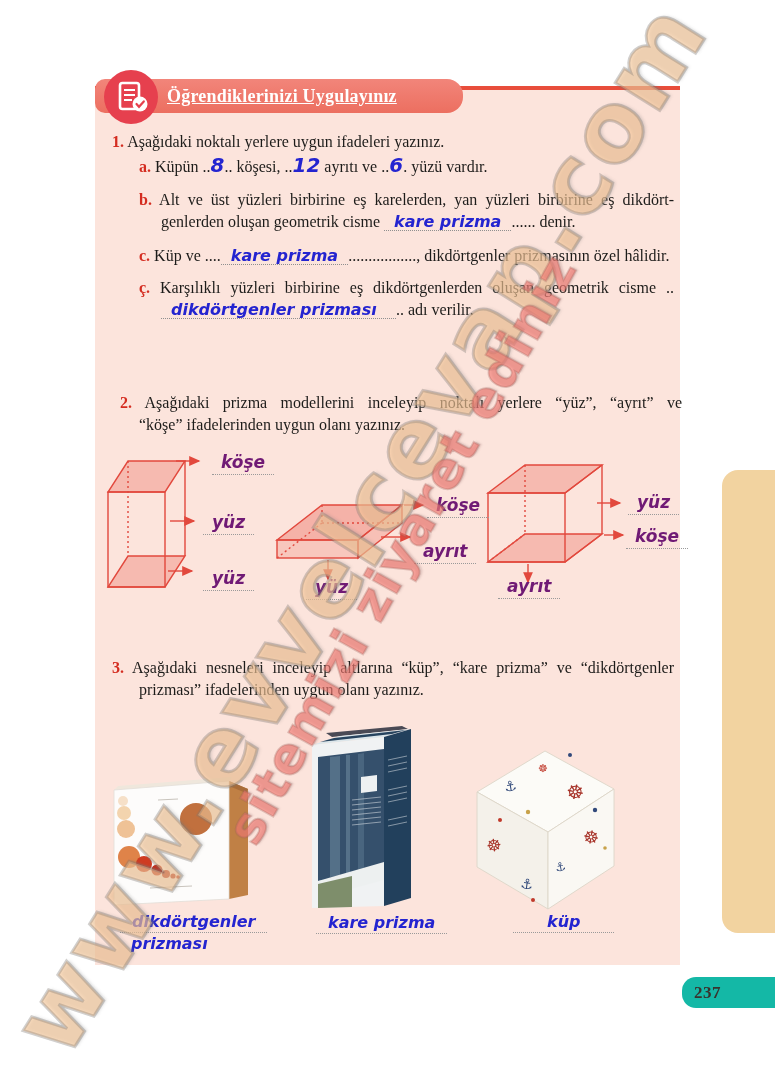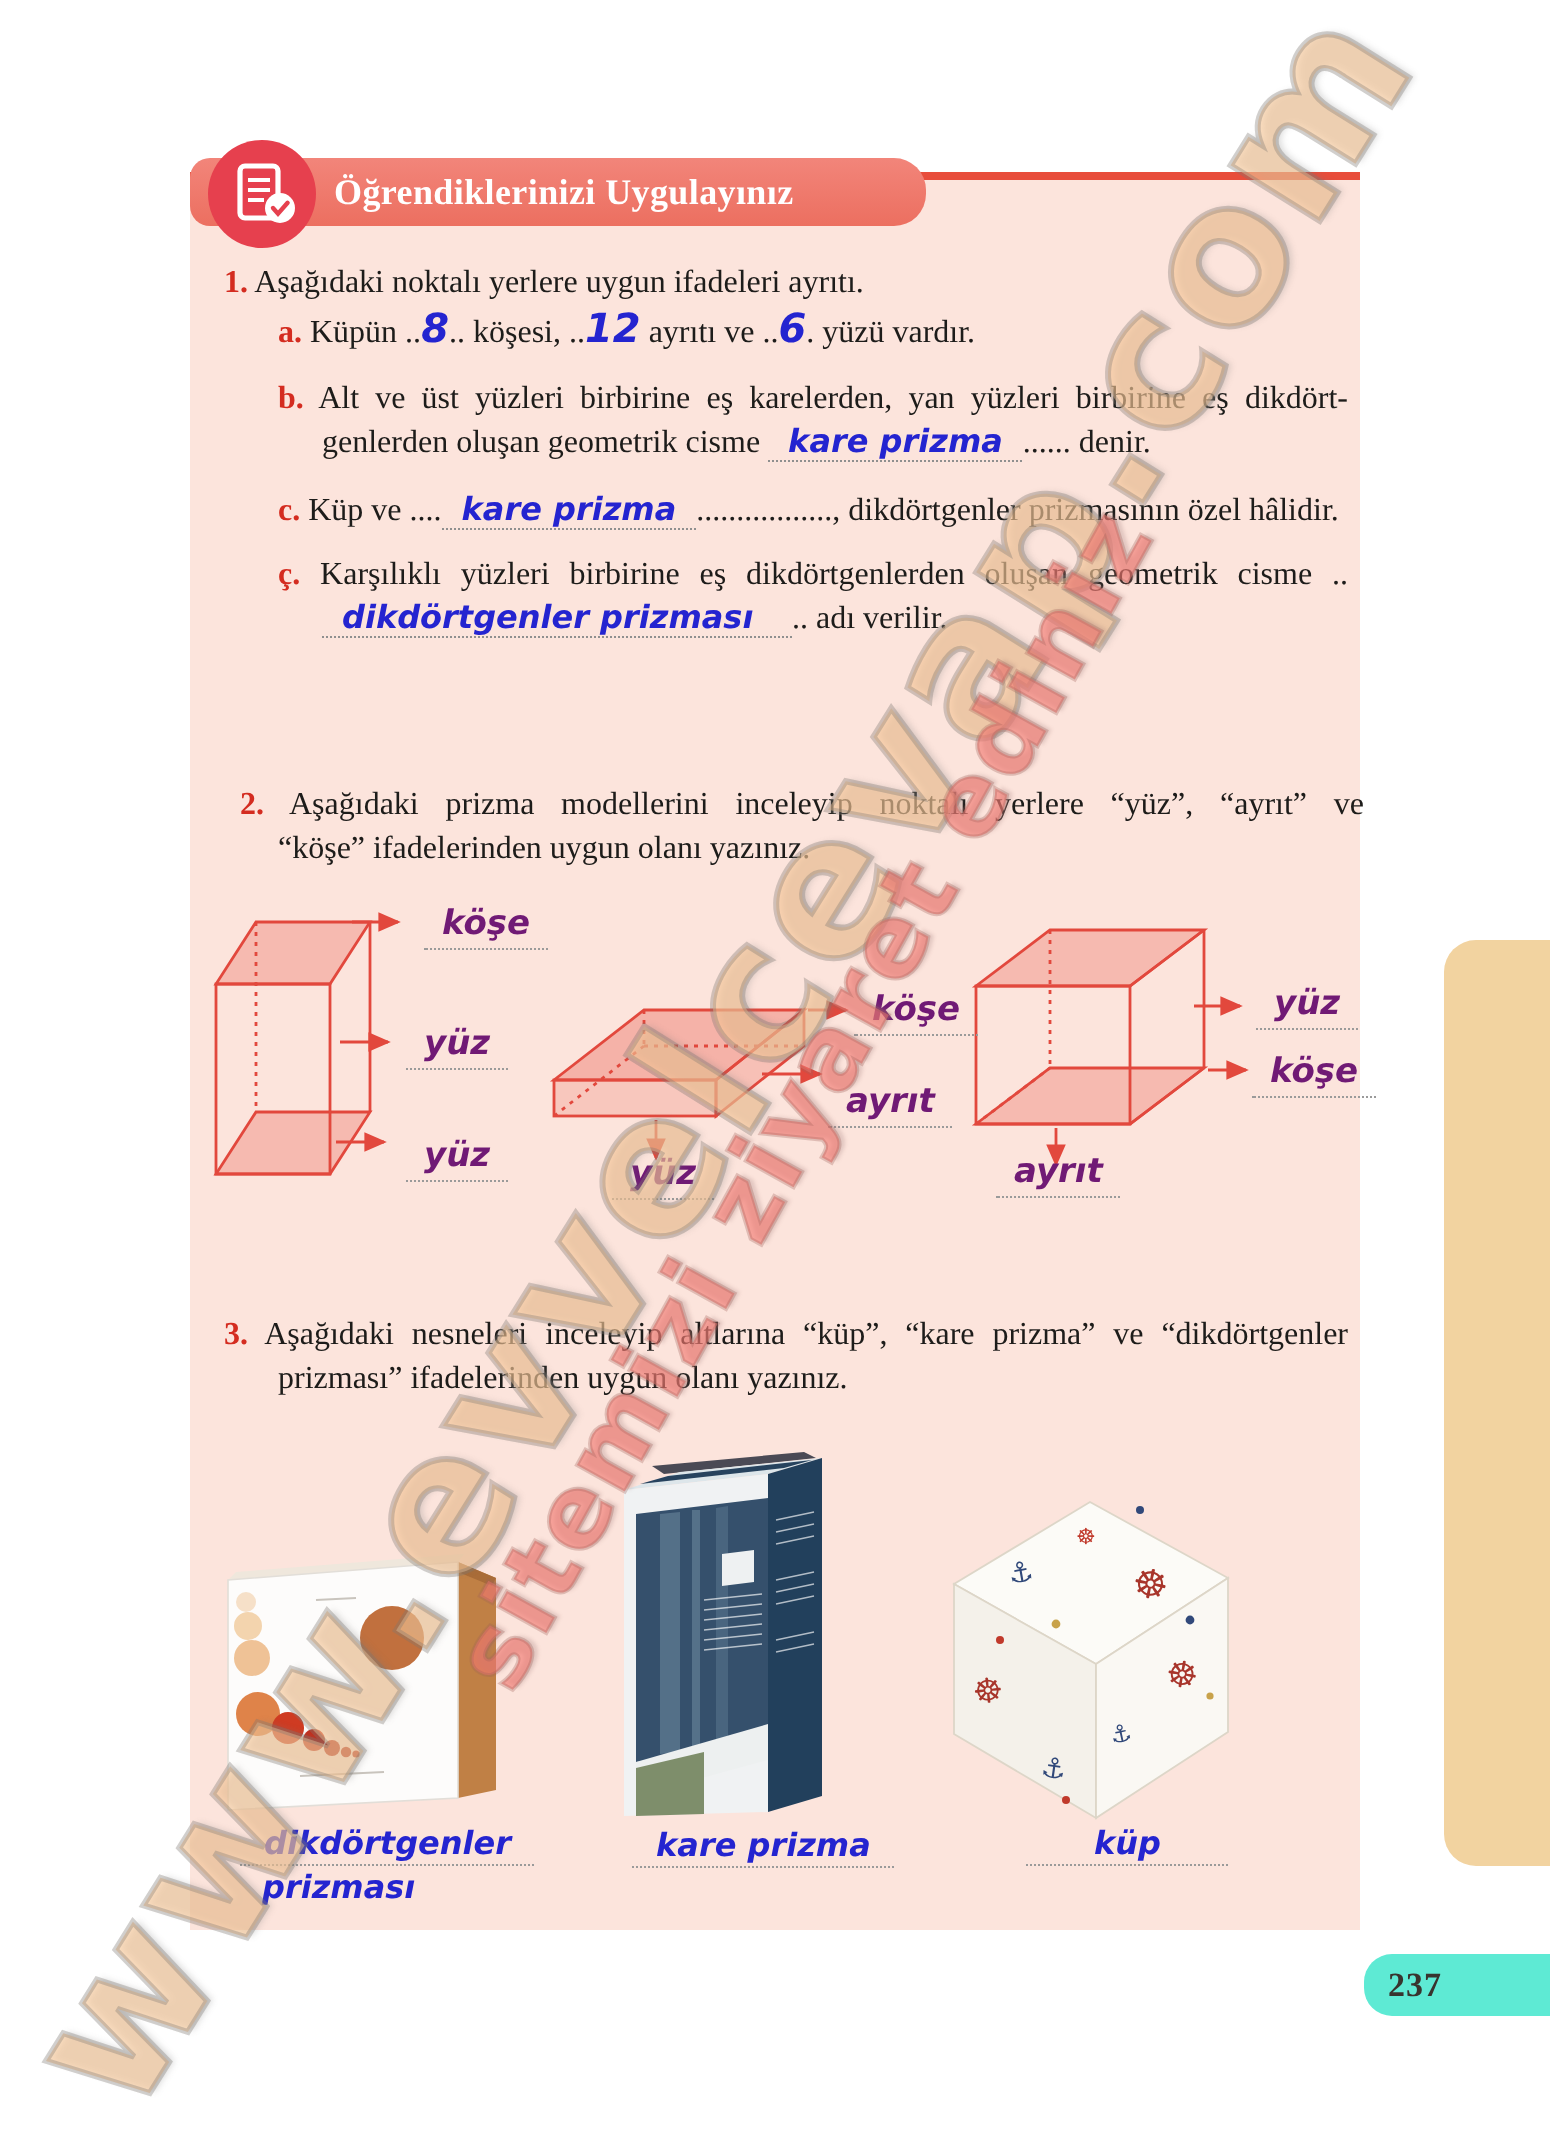--- a/index.html
+++ b/index.html
@@ -5,40 +5,40 @@
   html,body{margin:0;padding:0;}
   body{width:775px;height:1077px;position:relative;background:#ffffff;overflow:hidden;
        font-family:"Liberation Serif",serif;color:#1d1c1a;}
   .abs{position:absolute;}
   
   .panel{left:95px;top:90px;width:585px;height:875px;background:#fce4dc;}
   .topline{left:95px;top:86px;width:585px;height:4px;background:#e84d3b;}
   .banner{left:95px;top:79px;width:368px;height:34px;background:linear-gradient(#f0headers 0,#ee7164 0);
           background:linear-gradient(#f2857a,#ec6f60);border-radius:10px 16px 16px 10px;
           display:flex;align-items:center;padding-left:72px;box-sizing:border-box;}
-  .banner-title{color:#ffffff;font-weight:bold;font-size:18px;letter-spacing:.2px;}
+  .banner-title{color:#ffffff;font-weight:bold;font-size:18px;letter-spacing:.2px;text-decoration:underline;}
   .hicon{left:102px;top:68px;}
   
   .para{position:absolute;font-size:16px;line-height:21px;white-space:nowrap;}
   .wrapblock{white-space:normal;}
   .just{text-align:justify;text-align-last:justify;}
   .qnum{color:#d42c20;font-weight:bold;}
   .lett{color:#d42c20;font-weight:bold;}
   .ink{color:#2424d0;font-family:"DejaVu Sans",sans-serif;font-style:italic;font-weight:bold;}
   .ink-big{font-size:20px;line-height:14px;}
   .ink-wrap{display:inline-block;border-bottom:1.6px dotted #8f8f8f;padding:0 10px 1px 10px;line-height:15px;}
   .ink-label{position:absolute;font-size:17px;color:#701a75;font-family:"DejaVu Sans",sans-serif;
              font-style:italic;font-weight:bold;border-bottom:1.6px dotted #9a9a9a;padding:0 9px 2px 9px;
              white-space:nowrap;}
   .ans{position:absolute;font-size:16px;color:#2424d0;font-family:"DejaVu Sans",sans-serif;
        font-style:italic;font-weight:bold;white-space:nowrap;}
   .ans-line{border-bottom:1.6px dotted #9a9a9a;padding:0 12px 1px 12px;margin-top:12px;}
   
   .side-tab{left:722px;top:470px;width:53px;height:463px;background:#f2d3a0;border-radius:16px 0 0 16px;}
-  .page-badge{left:682px;top:977px;width:93px;height:31px;background:#5eead4;border-radius:14px 0 0 14px;
+  .page-badge{left:682px;top:977px;width:93px;height:31px;background:#14b8a6;border-radius:14px 0 0 14px;
               display:flex;align-items:center;}
   .page-num{font-weight:bold;font-size:17px;color:#38342e;padding-left:12px;letter-spacing:.5px;}
   
   .wm{position:absolute;pointer-events:none;white-space:nowrap;font-family:"DejaVu Sans",sans-serif;
       font-weight:bold;z-index:50;}
   .wm1{left:-280px;top:472px;width:1280px;text-align:center;font-size:96px;letter-spacing:3px;
        color:rgba(248,198,148,0.60);-webkit-text-stroke:3px rgba(125,120,115,0.35);
        text-shadow:2px 2px 3px rgba(120,120,120,0.25);transform:rotate(-58deg);}
   .wm2{left:52px;top:520px;width:700px;text-align:center;font-size:50px;letter-spacing:2px;
        color:rgba(242,120,112,0.62);-webkit-text-stroke:2px rgba(160,95,90,0.30);
@@ -57,21 +57,21 @@
   <rect x="18" y="15" width="19" height="26" rx="2.5" fill="none" stroke="#ffffff" stroke-width="2.6"></rect>
   <line x1="22" y1="22" x2="33" y2="22" stroke="#ffffff" stroke-width="2"></line>
   <line x1="22" y1="27" x2="33" y2="27" stroke="#ffffff" stroke-width="2"></line>
   <line x1="22" y1="32" x2="30" y2="32" stroke="#ffffff" stroke-width="2"></line>
   <circle cx="38" cy="36" r="7.5" fill="#ffffff"></circle>
   <path d="M34.5 36 L37 38.8 L41.8 33.4" fill="none" stroke="#e6404e" stroke-width="2.2" stroke-linecap="round"></path>
 </svg>
 
 <div class="para" style="left:112px;top:131px;">
   <span class="qnum">1.</span>
-  <span>Aşağıdaki noktalı yerlere uygun ifadeleri ayrıtı.</span>
+  <span>Aşağıdaki noktalı yerlere uygun ifadeleri yazınız.</span>
 </div>
 
 <div class="para" style="left:139px;top:156px;">
   <span class="lett">a.</span>
   <span>Küpün ..</span><span class="ink ink-big">8</span><span>.. köşesi, ..</span><span class="ink ink-big">12</span><span> ayrıtı ve ..</span><span class="ink ink-big">6</span><span>. yüzü vardır.</span>
 </div>
 
 <div class="para wrapblock just" style="left:139px;top:189px;width:535px;">
   <span class="lett">b.</span>
   <span>Alt ve üst yüzleri birbirine eş karelerden, yan yüzleri birbirine eş dikdört-</span>

